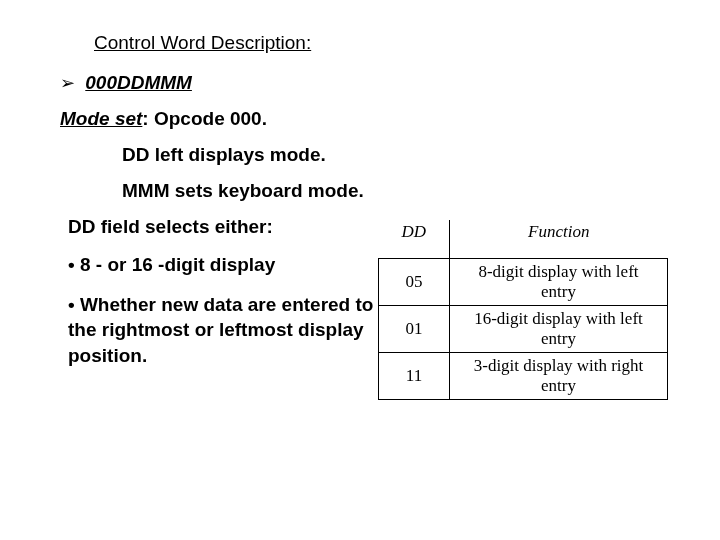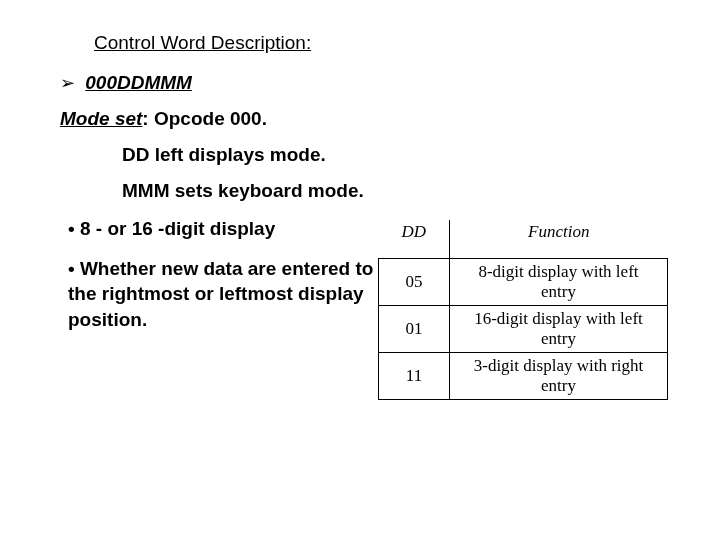--- a/index.html
+++ b/index.html
@@ -140,20 +140,21 @@
 
   <div class="mode-line">
     <span class="mode-label">Mode set</span><span class="mode-rest">: Opcode 000.</span>
   </div>
 
   <div class="sub-line">DD left displays mode.</div>
   <div class="sub-line">MMM sets keyboard mode.</div>
 
   <div class="lower">
     <div class="left-col">
+      <div class="dd-heading">DD field selects either:</div>
       <div class="dot-line">• 8 - or 16 -digit display</div>
       <div class="dot-line">• Whether new data are entered to the rightmost or leftmost display position.</div>
     </div>
     <div class="right-col">
       <table class="dd-table">
         <thead>
           <tr>
             <th class="col-dd">DD</th>
             <th>Function</th>
           </tr>

